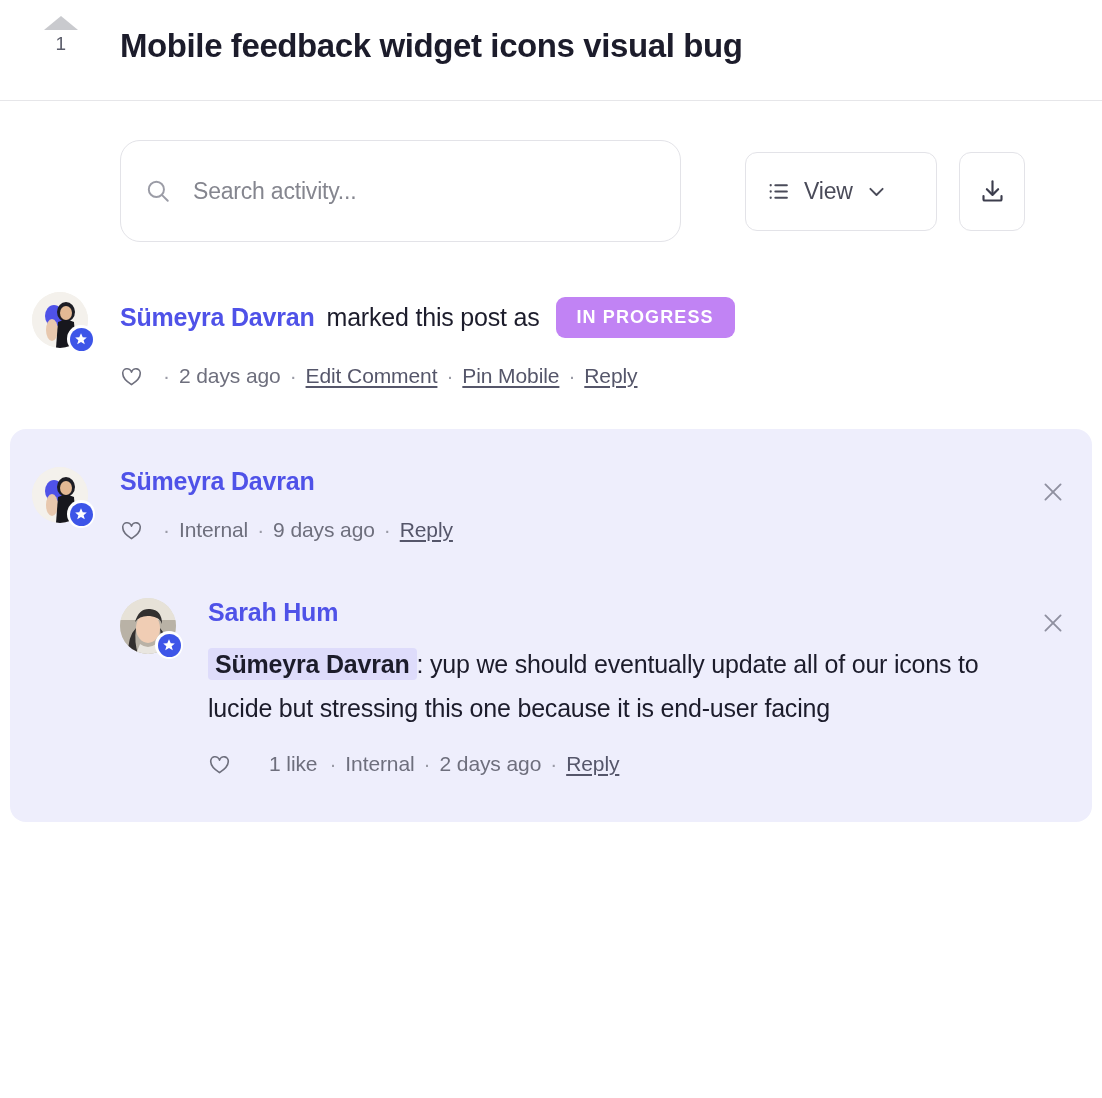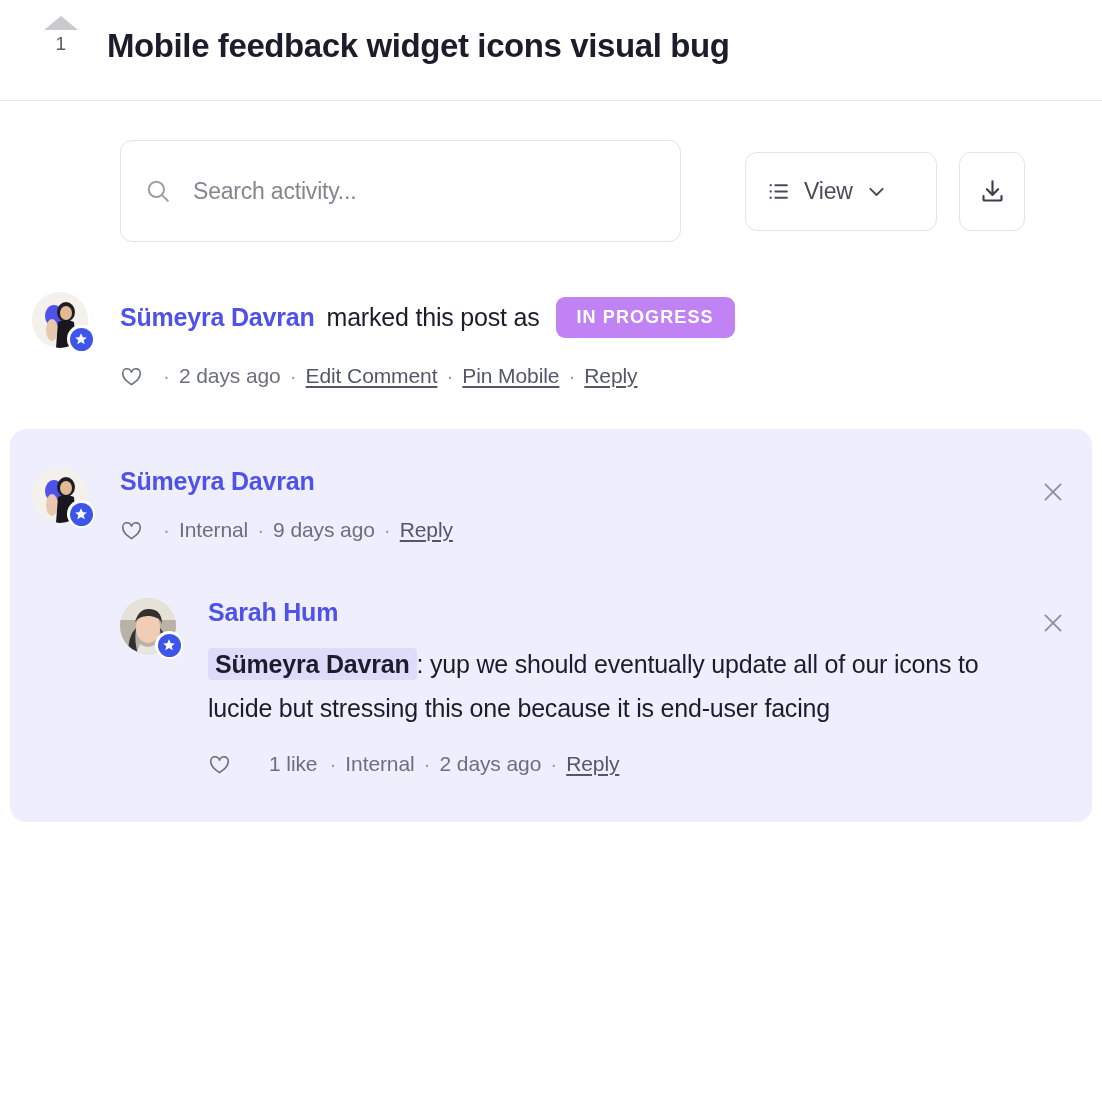--- a/index.html
+++ b/index.html
@@ -42,41 +42,41 @@
     border-bottom: 14px solid #c9cace;
     margin-bottom: 4px;
   }
   .upvote-count {
     font-size: 19px;
     color: #5b5d6b;
     line-height: 1;
     letter-spacing: .2px;
   }
   .title {
-    margin-left: 15px;
+    margin-left: 28px;
     margin-top: 26px;
     font-size: 33px;
     font-weight: 700;
     letter-spacing: -0.4px;
     color: #1c1c2b;
     line-height: 1.2;
   }
 
   
   .toolbar {
     display: flex;
     align-items: center;
     padding: 39px 0 0 120px;
     gap: 0;
   }
   .search-box {
     width: 561px;
     height: 102px;
     border: 1px solid #e3e3e8;
-    border-radius: 12px;
+    border-radius: 20px;
     display: flex;
     align-items: center;
     padding: 0 24px;
     background: #fff;
     cursor: text;
   }
   .search-icon { flex: 0 0 auto; margin-right: 20px; display: block; }
   .search-input {
     border: 0; outline: 0;
     font-family: inherit;

